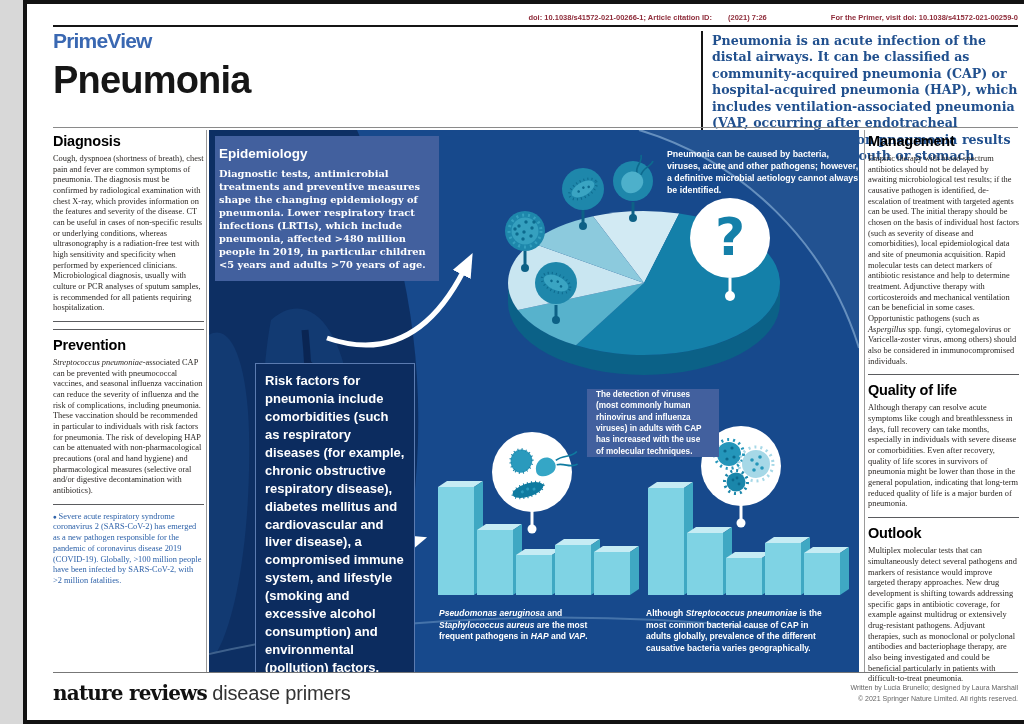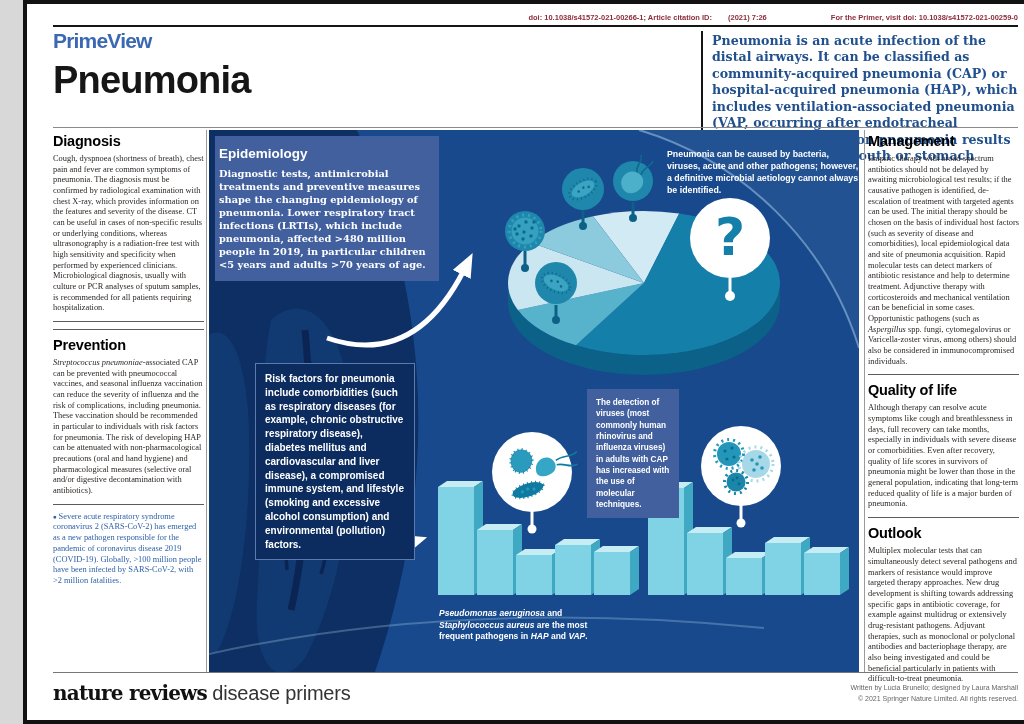--- a/index.html
+++ b/index.html
@@ -29,22 +29,22 @@
   .vr{top:130px;width:1px;height:542px;background:#9a9a9a;}
 
   
   .panel{left:186px;top:130px;width:650px;height:542px;background:#17498c;overflow:hidden;}
   .panel svg.canvas{position:absolute;left:0;top:0;}
   .epiBox{left:6px;top:6px;width:224px;background:#42609e;padding:10px 4px;box-sizing:border-box;z-index:2;}
   .epiHead{color:#fff;font-size:13.5px;font-weight:bold;margin:0 0 6px 0;}
   .epiBody{font-family:"DejaVu Serif",serif;font-weight:bold;color:#fff;font-size:9.8px;line-height:1.33;}
   .panelNote{color:#fff;font-weight:bold;font-size:8.8px;line-height:1.38;z-index:2;}
   .causes{left:458px;top:18px;width:192px;}
-  .riskBox{left:46px;top:233px;width:160px;background:#0c2c5f;border:1px solid #5b7bb0;padding:8px 9px;box-sizing:border-box;font-size:10px;z-index:2;}
-  .detBox{left:378px;top:259px;width:92px;background:#42609e;padding:8px 9px;box-sizing:border-box;font-size:8.2px;z-index:2;}
+  .riskBox{left:46px;top:233px;width:160px;background:#0c2c5f;border:1px solid #5b7bb0;padding:8px 9px;box-sizing:border-box;font-size:13px;z-index:2;}
+  .detBox{left:378px;top:259px;width:132px;background:#42609e;padding:0 9px;box-sizing:border-box;font-size:8.2px;z-index:2;}
   .caption{color:#fff;font-weight:bold;font-size:8.5px;line-height:1.36;z-index:2;}
   .cap-left{left:230px;top:478px;width:158px;}
   .cap-right{left:437px;top:478px;width:180px;}
   .caption i, .panelNote i{font-style:italic;}
 
   
   .footRule{left:30px;right:29px;top:672px;border-top:1px solid #777;height:0;}
   .logo{left:30px;top:681px;white-space:nowrap;}
   .logoBold{font-family:"DejaVu Serif",serif;font-weight:bold;font-size:20px;color:#111;letter-spacing:-0.8px;}
   .logoLight{font-family:"Liberation Sans",sans-serif;font-weight:normal;font-size:20px;color:#333;letter-spacing:-0.2px;}
@@ -266,20 +266,21 @@
     </svg>
 
     <div class="abs epiBox">
       <h2 class="epiHead">Epidemiology</h2>
       <div class="epiBody">Diagnostic tests, antimicrobial treatments and preventive measures shape the changing epidemiology of pneumonia. Lower respiratory tract infections (LRTIs), which include pneumonia, affected &gt;480 million people in 2019, in particular children &lt;5 years and adults &gt;70 years of age.</div>
     </div>
     <div class="abs panelNote causes">Pneumonia can be caused by bacteria, viruses, acute and other pathogens; however, a definitive microbial aetiology cannot always be identified.</div>
     <div class="abs panelNote riskBox">Risk factors for pneumonia include comorbidities (such as respiratory diseases (for example, chronic obstructive respiratory disease), diabetes mellitus and cardiovascular and liver disease), a compromised immune system, and lifestyle (smoking and excessive alcohol consumption) and environmental (pollution) factors.</div>
     <div class="abs panelNote detBox">The detection of viruses (most commonly human rhinovirus and influenza viruses) in adults with CAP has increased with the use of molecular techniques.</div>
     <div class="abs caption cap-left"><i>Pseudomonas aeruginosa</i> and <i>Staphylococcus aureus</i> are the most frequent pathogens in <i>HAP</i> and <i>VAP</i>.</div>
+    <div class="abs caption cap-right">Although <i>Streptococcus pneumoniae</i> is the most common bacterial cause of CAP in adults globally, prevalence of the different causative bacteria varies geographically.</div>
   </div>
 
   <div class="abs vr" style="left:841px;"></div>
 
   <div class="abs col col-right">
     <h3 class="secHead">Management</h3>
     <div class="body">Empiric therapy with broad-spectrum antibiotics should not be delayed by awaiting microbiological test results; if the causative pathogen is identified, de-escalation of treatment with targeted agents can be used. The initial therapy should be chosen on the basis of individual host factors (such as severity of disease and comorbidities), local epidemiological data and site of pneumonia acquisition. Rapid molecular tests can detect markers of antibiotic resistance and help to determine treatment. Adjunctive therapy with corticosteroids and mechanical ventilation can be beneficial in some cases. Opportunistic pathogens (such as <i>Aspergillus</i> spp. fungi, cytomegalovirus or Varicella-zoster virus, among others) should also be considered in immunocompromised individuals.</div>
     <hr class="rule">
     <h3 class="secHead">Quality of life</h3>
     <div class="body">Although therapy can resolve acute symptoms like cough and breathlessness in days, full recovery can take months, especially in individuals with severe disease or comorbidities. Even after recovery, quality of life scores in survivors of pneumonia might be lower than those in the general population, indicating that long-term reduced quality of life is a major burden of pneumonia.</div>

